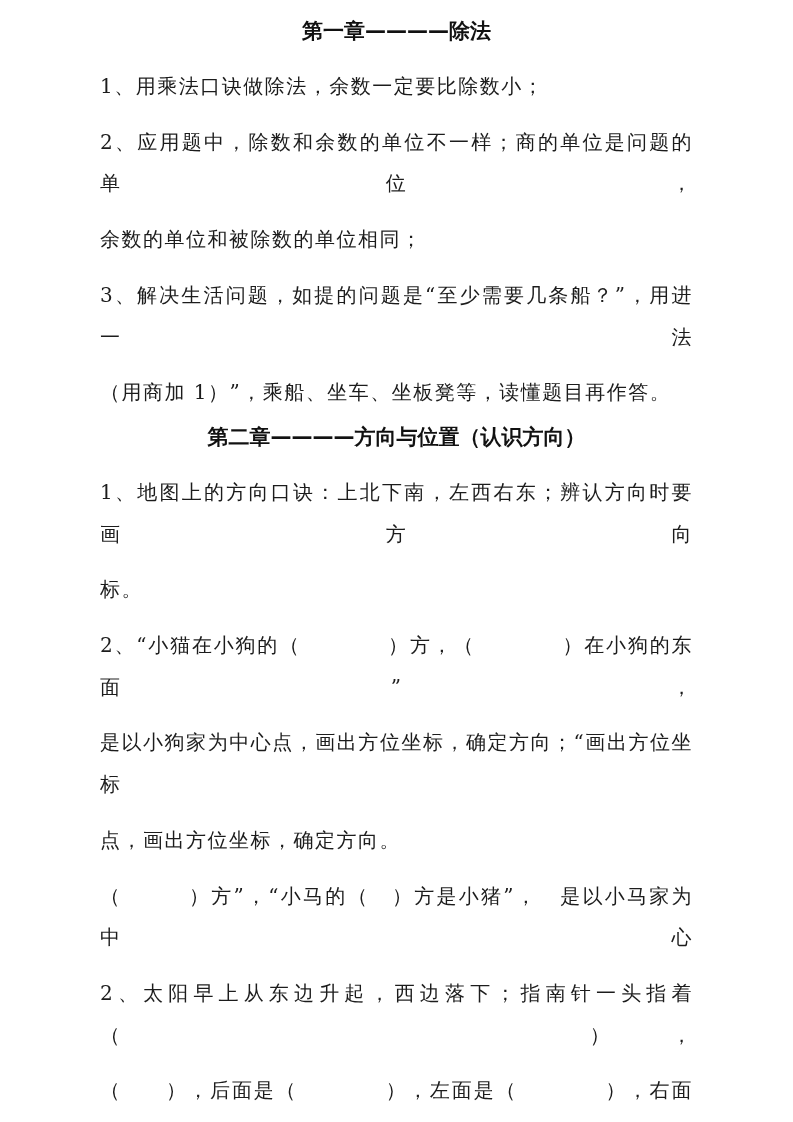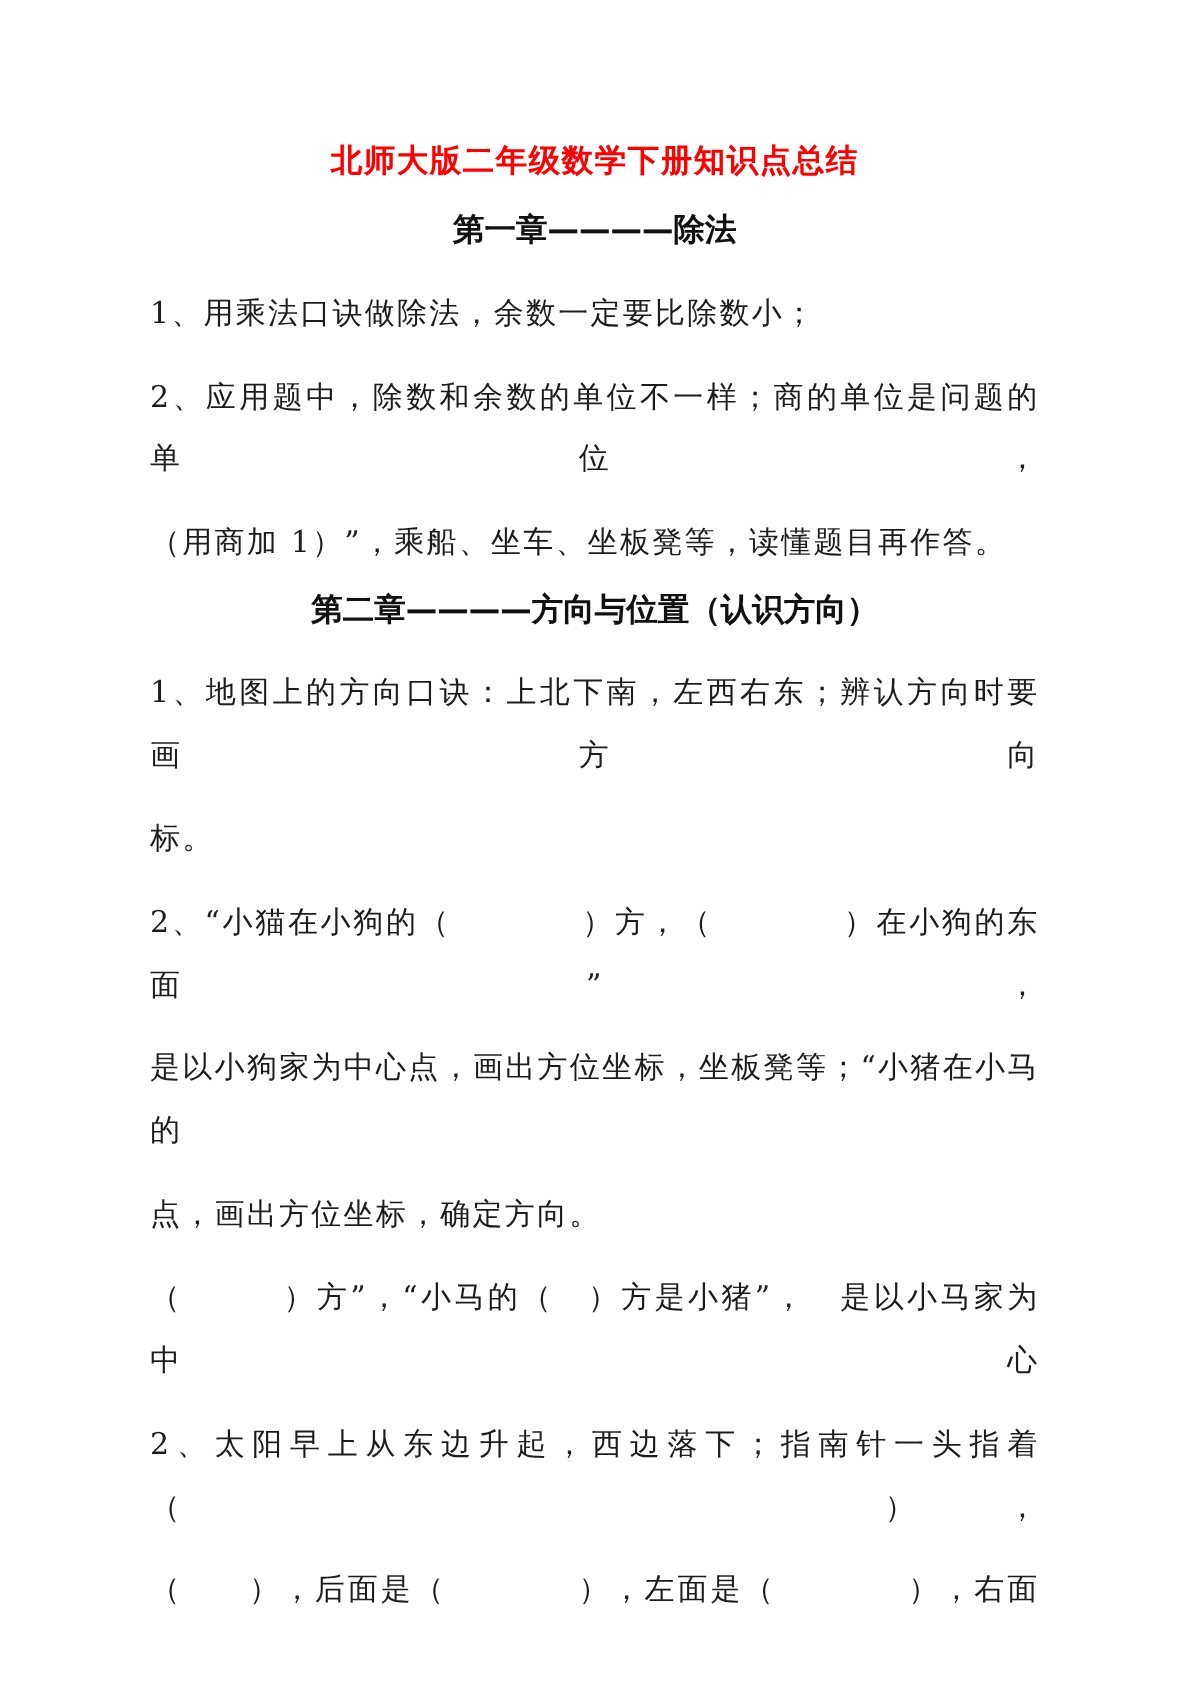--- a/index.html
+++ b/index.html
@@ -53,33 +53,34 @@
   .line.full {
     text-align-last: justify;
   }
 </style>
 </head>
 <body>
 
 <div class="page">
   <div class="content">
 
-    <div class="doc-title" style="color: rgb(255, 0, 0);">北师大版二年级数学下册知识点总结</div>
 
     <div class="chapter-heading first">第一章————除法</div>
 
     <p class="line">1、用乘法口诀做除法，余数一定要比除数小；</p>
     <p class="line full">2、应用题中，除数和余数的单位不一样；商的单位是问题的单位，</p>
+    <p class="line">余数的单位和被除数的单位相同；</p>
+    <p class="line full">3、解决生活问题，如提的问题是“至少需要几条船？”，用进一法</p>
     <p class="line">（用商加 1）”，乘船、坐车、坐板凳等，读懂题目再作答。</p>
 
     <div class="chapter-heading mid">第二章————方向与位置（认识方向）</div>
 
     <p class="line full">1、地图上的方向口诀：上北下南，左西右东；辨认方向时要画方向</p>
     <p class="line">标。</p>
     <p class="line full">2、“小猫在小狗的（　　　　）方，（　　　　）在小狗的东面”，</p>
-    <p class="line full">是以小狗家为中心点，画出方位坐标，坐板凳等；“小猪在小马的</p>
+    <p class="line full">是以小狗家为中心点，画出方位坐标，确定方向；“画出方位坐标</p>
     <p class="line">点，画出方位坐标，确定方向。</p>
     <p class="line full">（　　　）方”，“小马的（　）方是小猪”，　是以小马家为中心</p>
     <p class="line full">2、太阳早上从东边升起，西边落下；指南针一头指着（　　　　　），</p>
     <p class="line full">（　　），后面是（　　　　），左面是（　　　　），右面</p>
 
   </div>
 </div>
 
 </body></html>

